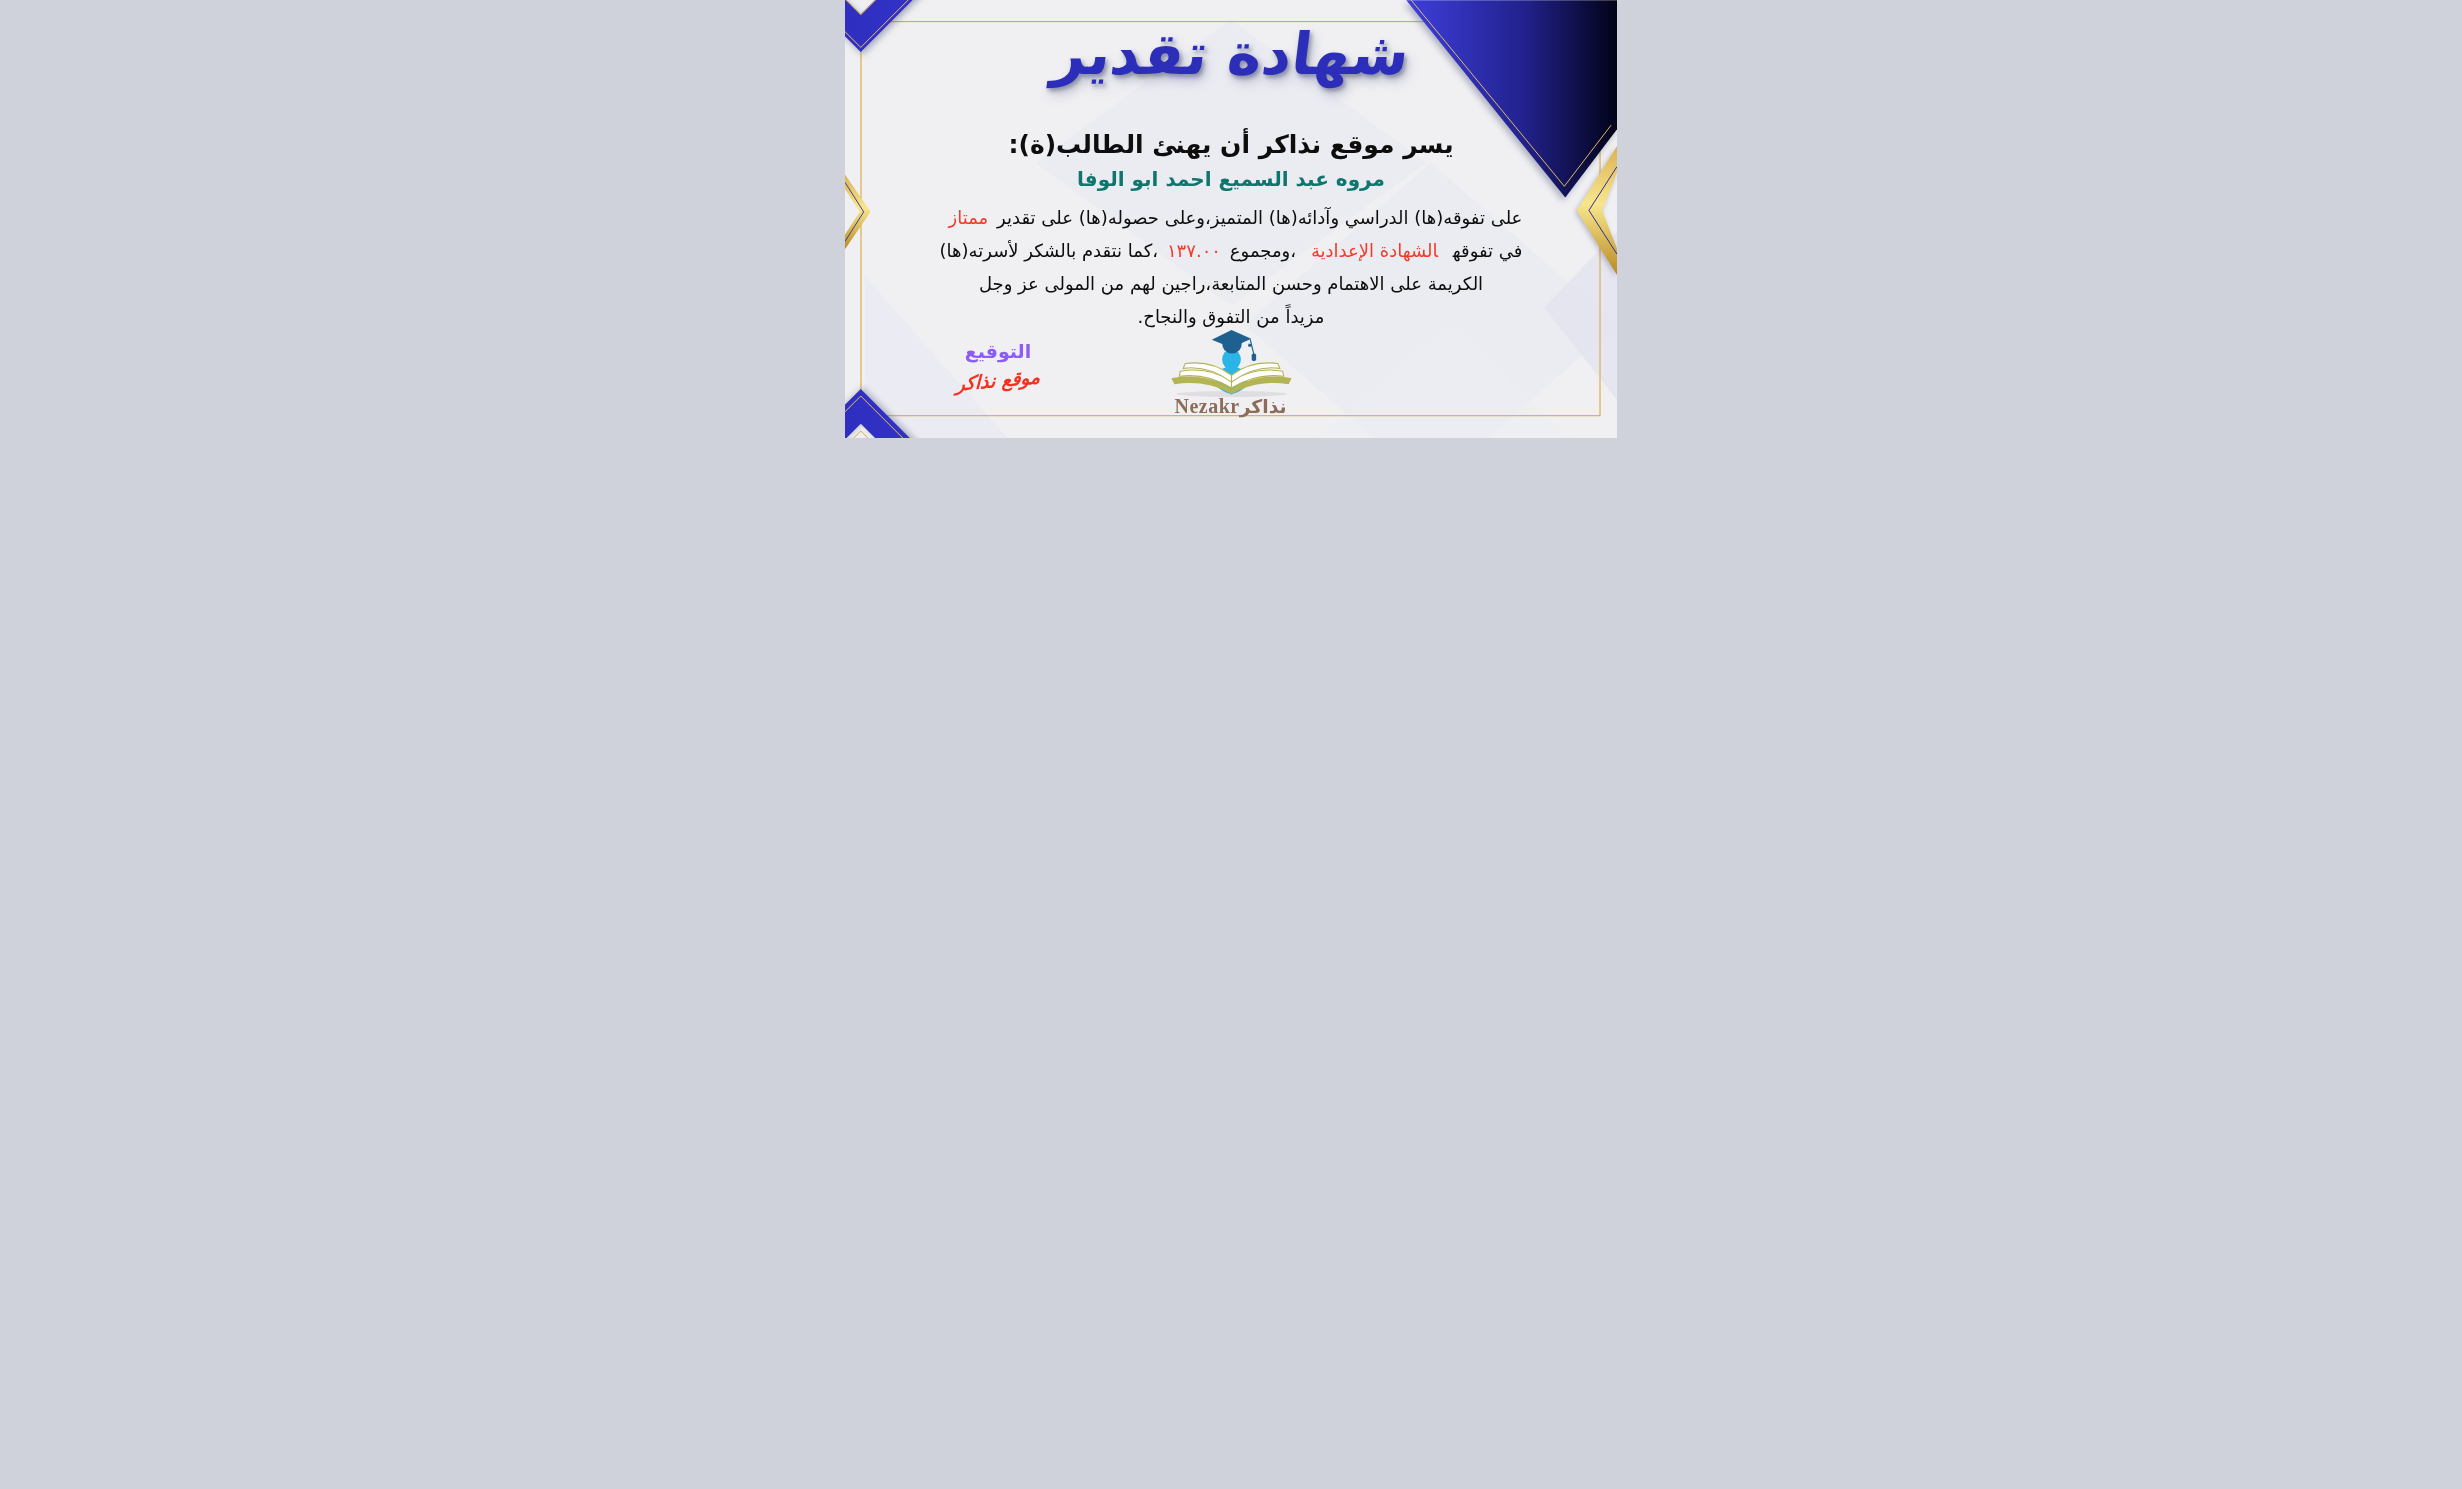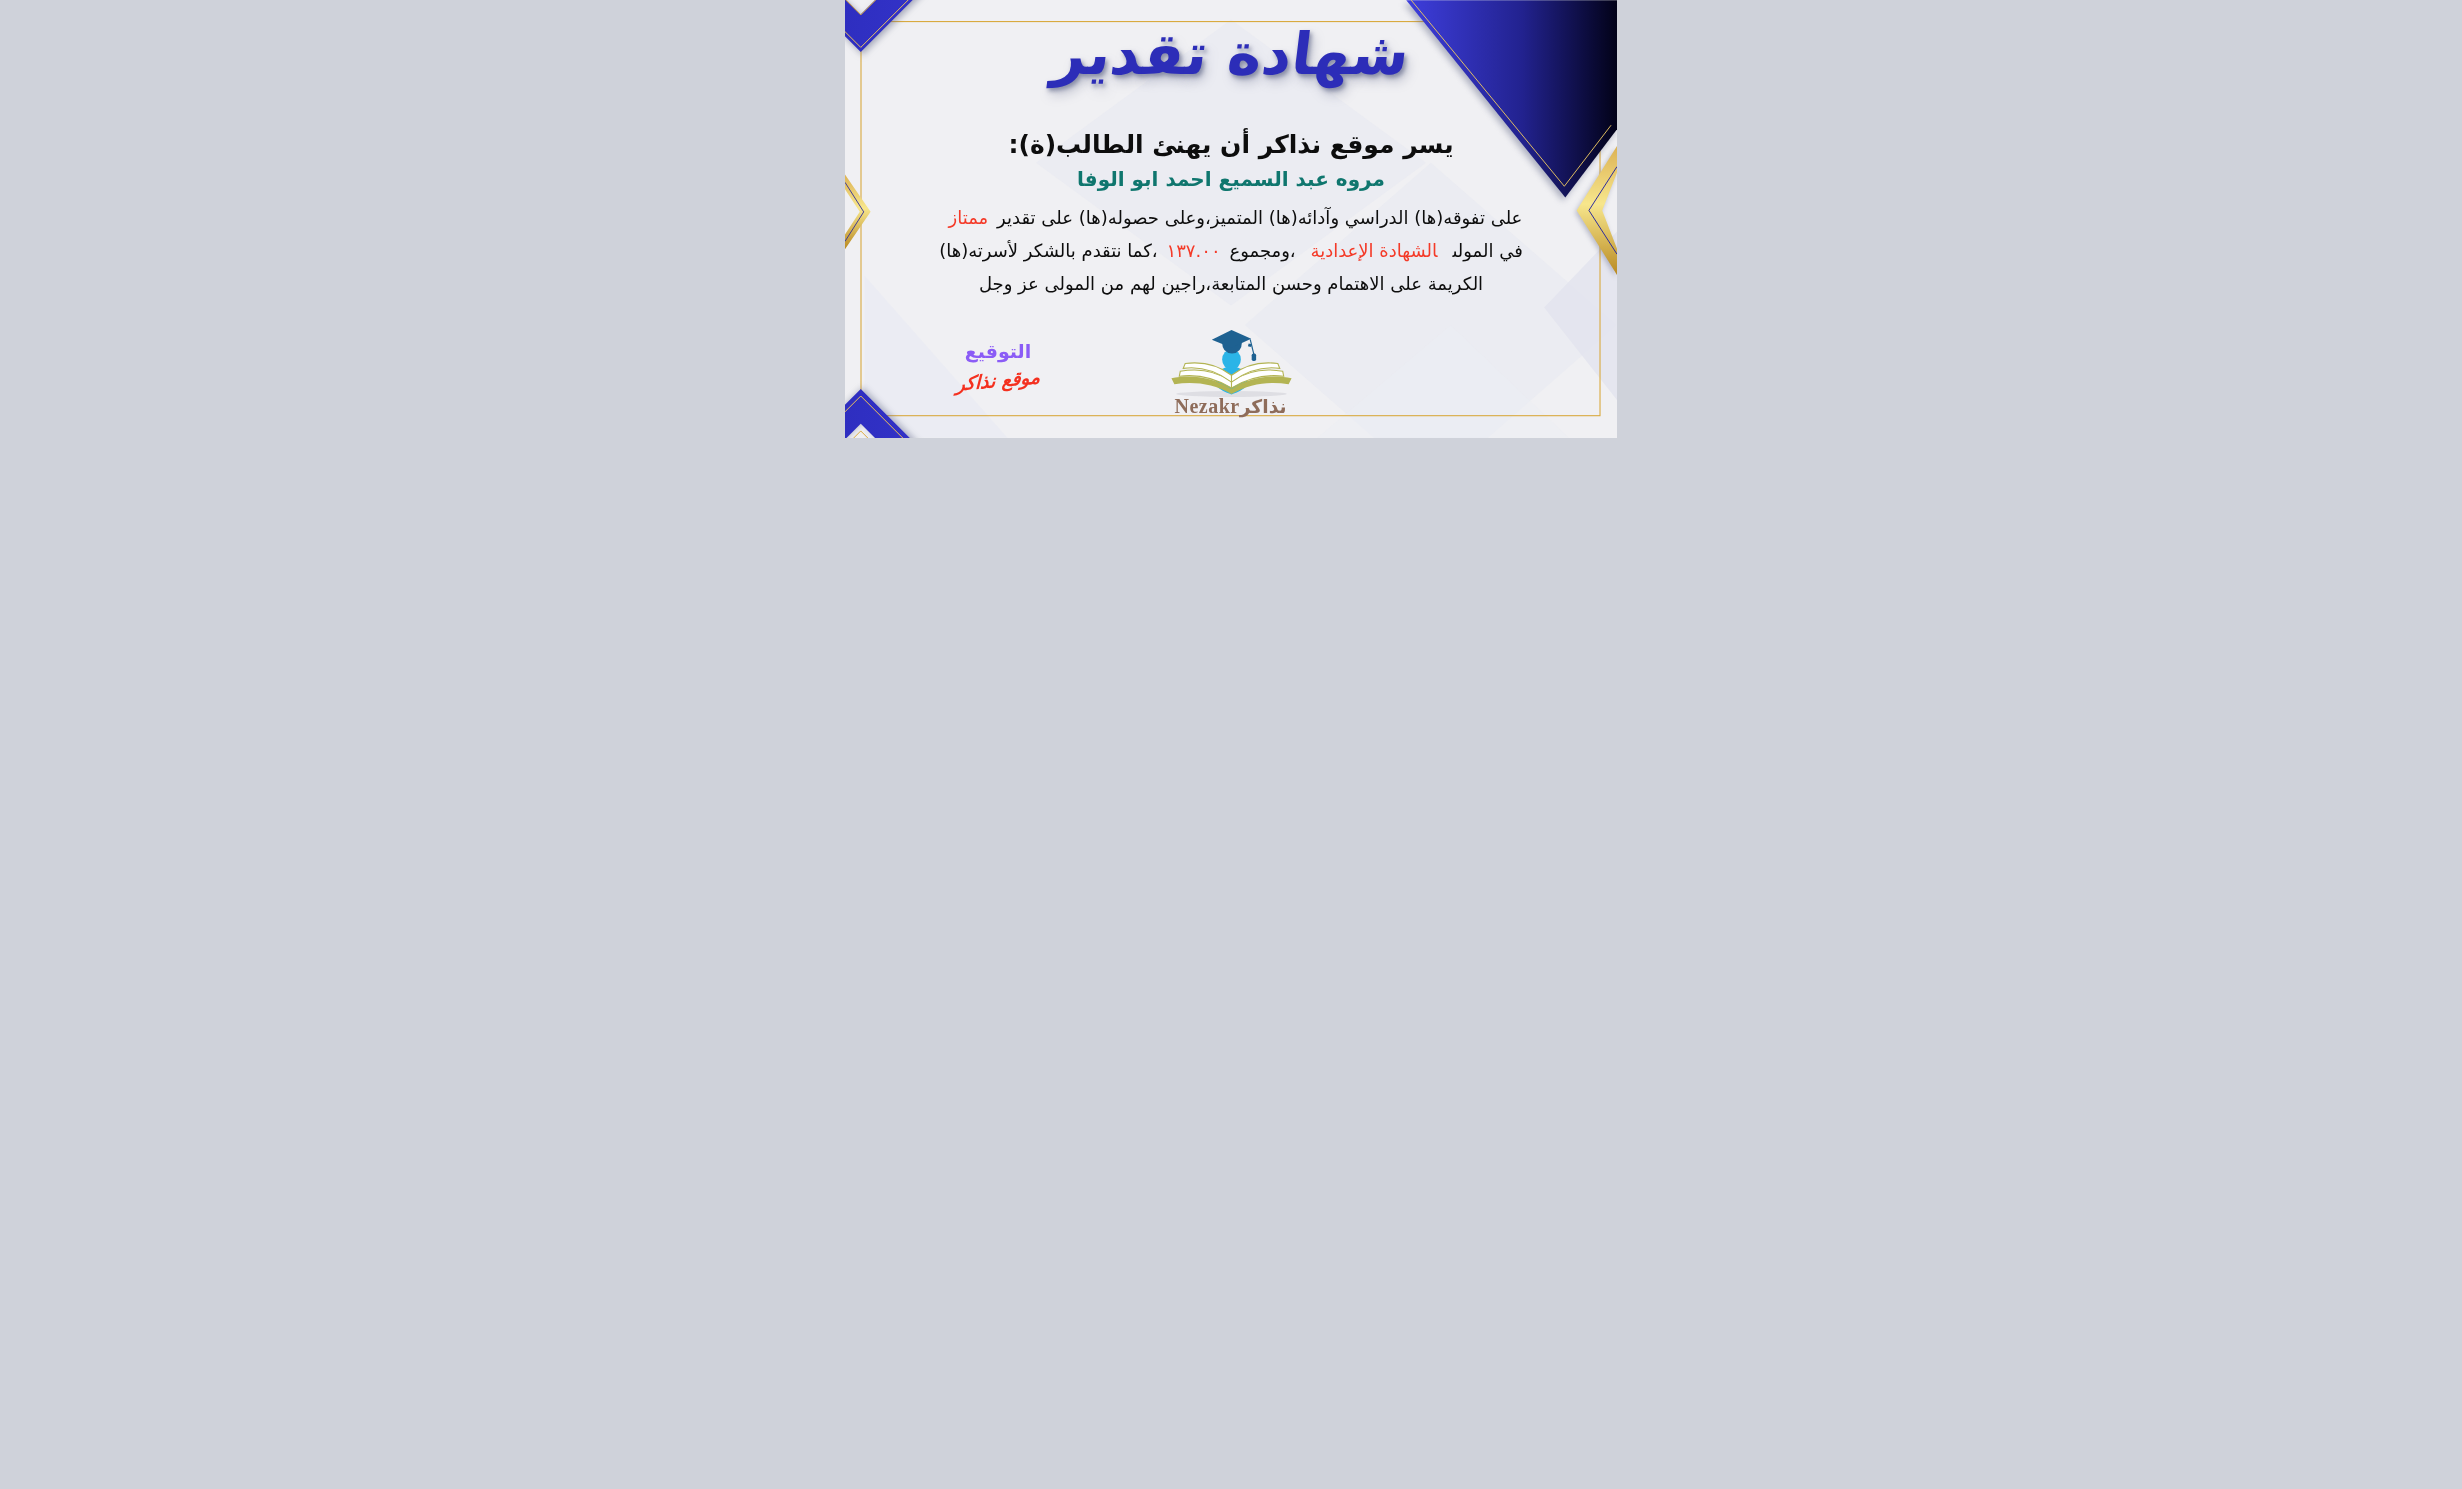--- a/index.html
+++ b/index.html
@@ -117,22 +117,23 @@
 
   <div dir="rtl">
     <div class="layer title">شهادة تقدير</div>
 
     <div class="layer intro">يسر موقع نذاكر أن يهنئ الطالب(ة):</div>
 
     <div class="layer student-name">مروه عبد السميع احمد ابو الوفا</div>
 
     <div class="layer bodytext">
       <p><span>على تفوقه(ها) الدراسي وآدائه(ها) المتميز،وعلى حصوله(ها) على تقدير</span><span class="red gap">ممتاز</span></p>
-      <p><span>في المولى</span><span class="red gap-wide">الشهادة الإعدادية</span><span>،ومجموع</span><span class="red gap">١٣٧.٠٠</span><span>،كما نتقدم بالشكر لأسرته(ها)</span></p>
+      <p><span>في تفوقه</span><span class="red gap-wide">الشهادة الإعدادية</span><span>،ومجموع</span><span class="red gap">١٣٧.٠٠</span><span>،كما نتقدم بالشكر لأسرته(ها)</span></p>
       <p>الكريمة على الاهتمام وحسن المتابعة،راجين لهم من المولى عز وجل</p>
+      <p>مزيداً من التفوق والنجاح.</p>
     </div>
 
     <div class="sign-label">التوقيع</div>
     <div class="sign-script">موقع نذاكر</div>
   </div>
 
   <svg class="logo-art" viewBox="0 0 400 150" aria-hidden="true">
     <ellipse cx="200" cy="144" rx="112" ry="6" fill="#d4d4da" opacity="0.65"></ellipse>
 
     <g>

